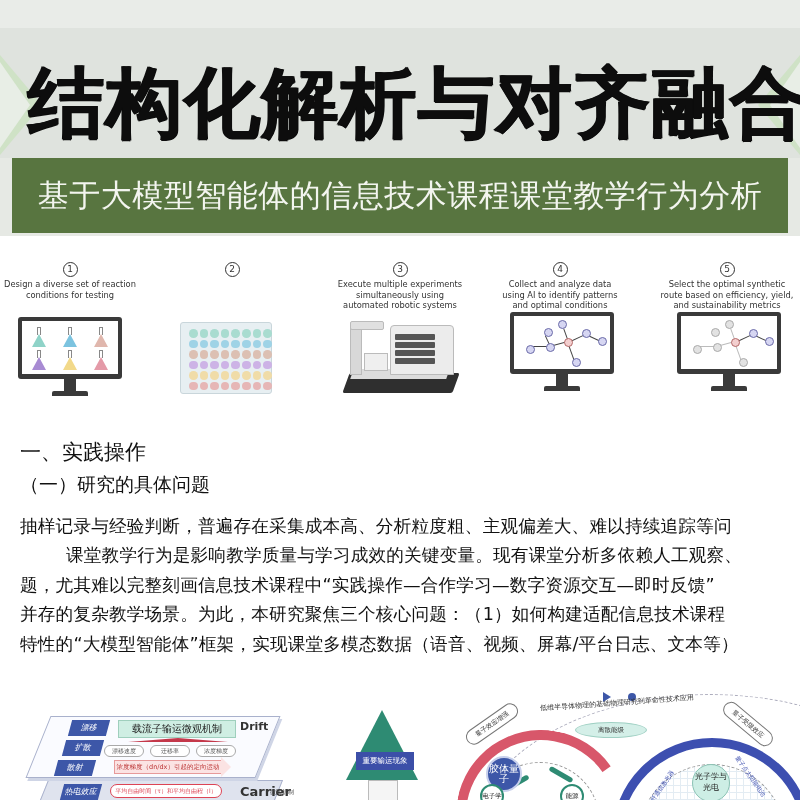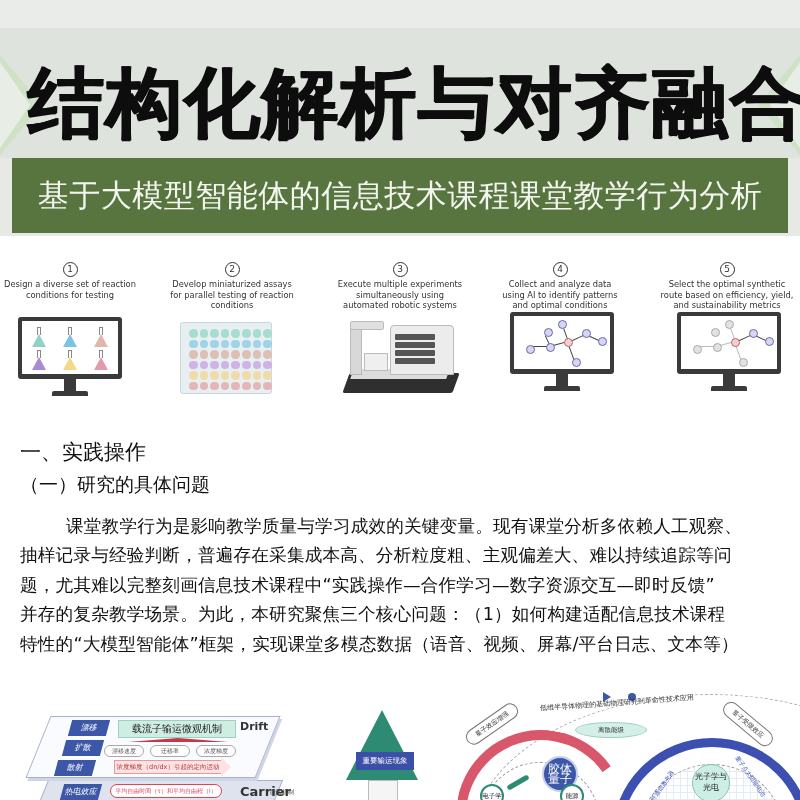--- a/index.html
+++ b/index.html
@@ -160,21 +160,20 @@
           <div class="neck-f"></div>
           <div class="body-f" style="border-bottom-color:#e49aa8;"></div>
         </div>
     </div>
     <div class="neck"></div>
     <div class="foot"></div>
   </div>
 
   <div class="step" style="left:152px;">
     <div class="step-num">2</div>
-    <div class="step-text" style="padding:0 18px;">Develop miniaturized assays for parallel testing of reaction conditions</div>
   </div>
   <div class="plate">
     <div class="well-row" style="top:6px;">
         <div class="well" style="background:#a9dcd0"></div>
         <div class="well" style="background:#a9dcd0"></div>
         <div class="well" style="background:#a9dcd0"></div>
         <div class="well" style="background:#a9dcd0"></div>
         <div class="well" style="background:#a9dcd0"></div>
         <div class="well" style="background:#a9dcd0"></div>
         <div class="well" style="background:#a9dcd0"></div>
@@ -298,22 +297,22 @@
       <div class="net-node grey" style="left:58px; top:42px;"></div>
     </div>
     <div class="neck"></div>
     <div class="foot"></div>
   </div>
 </div>
 
 <div class="section-h1">一、实践操作</div>
 <div class="section-h2">（一）研究的具体问题</div>
 <div class="para">
+  <span class="line">抽样记录与经验判断，普遍存在采集成本高、分析粒度粗、主观偏差大、难以持续追踪等问</span>
   <span class="line indent">课堂教学行为是影响教学质量与学习成效的关键变量。现有课堂分析多依赖人工观察、</span>
-  <span class="line">抽样记录与经验判断，普遍存在采集成本高、分析粒度粗、主观偏差大、难以持续追踪等问</span>
   <span class="line">题，尤其难以完整刻画信息技术课程中“实践操作—合作学习—数字资源交互—即时反馈”</span>
   <span class="line">并存的复杂教学场景。为此，本研究聚焦三个核心问题：（1）如何构建适配信息技术课程</span>
   <span class="line">特性的“大模型智能体”框架，实现课堂多模态数据（语音、视频、屏幕/平台日志、文本等）</span>
 </div>
 
 <div class="diagram">
 
   <div class="plane2"></div>
   <div class="plane"></div>
   <div class="tag-blue" style="left:70px; top:40px;">漂移</div>
@@ -342,21 +341,21 @@
   <div class="orb-dot" style="left:628px; top:13px;"></div>
   <div class="orbit-title">低维半导体物理的基础物理研究到革命性技术应用</div>
   <div class="pill-teal">离散能级</div>
   <div class="tag-outline" style="left:462px; top:36px; transform:rotate(-35deg);">量子效应增强</div>
   <div class="tag-outline" style="left:718px; top:36px; transform:rotate(40deg);">量子受限效应</div>
 
   <div class="ring-red"></div>
   <div class="ring-red-inner"></div>
   <div class="arc-green" style="left:506px; top:100px; width:24px; transform:rotate(-30deg);"></div>
   <div class="arc-green" style="left:548px; top:92px; width:26px; transform:rotate(30deg);"></div>
-  <div class="circ-node circ-blue" style="left:542px; top:76px; width:36px; height:36px; padding-top:6px; font-size:12px; line-height:10px;">胶体量子</div>
+  <div class="circ-node circ-blue" style="left:486px; top:76px; width:36px; height:36px; padding-top:6px; font-size:10px; line-height:10px;">胶体量子</div>
   <div class="circ-node circ-white" style="left:480px; top:104px; width:24px; height:24px; line-height:20px; font-size:6.5px;">电子学</div>
   <div class="circ-node circ-white" style="left:560px; top:104px; width:24px; height:24px; line-height:20px; font-size:6.5px;">能源</div>
 
   <div class="ring-blue"></div>
   <div class="ring-blue-inner"></div>
   <div class="circ-node circ-teal" style="left:692px; top:84px; width:38px; height:38px; padding-top:6px; font-size:8px; line-height:11px;">光子学与光电</div>
   <div class="ring-text" style="left:640px; top:104px; transform:rotate(-55deg);">光纤通信激光器</div>
   <div class="ring-text" style="left:726px; top:92px; transform:rotate(55deg);">量子点太阳能电池</div>
 </div>
 

